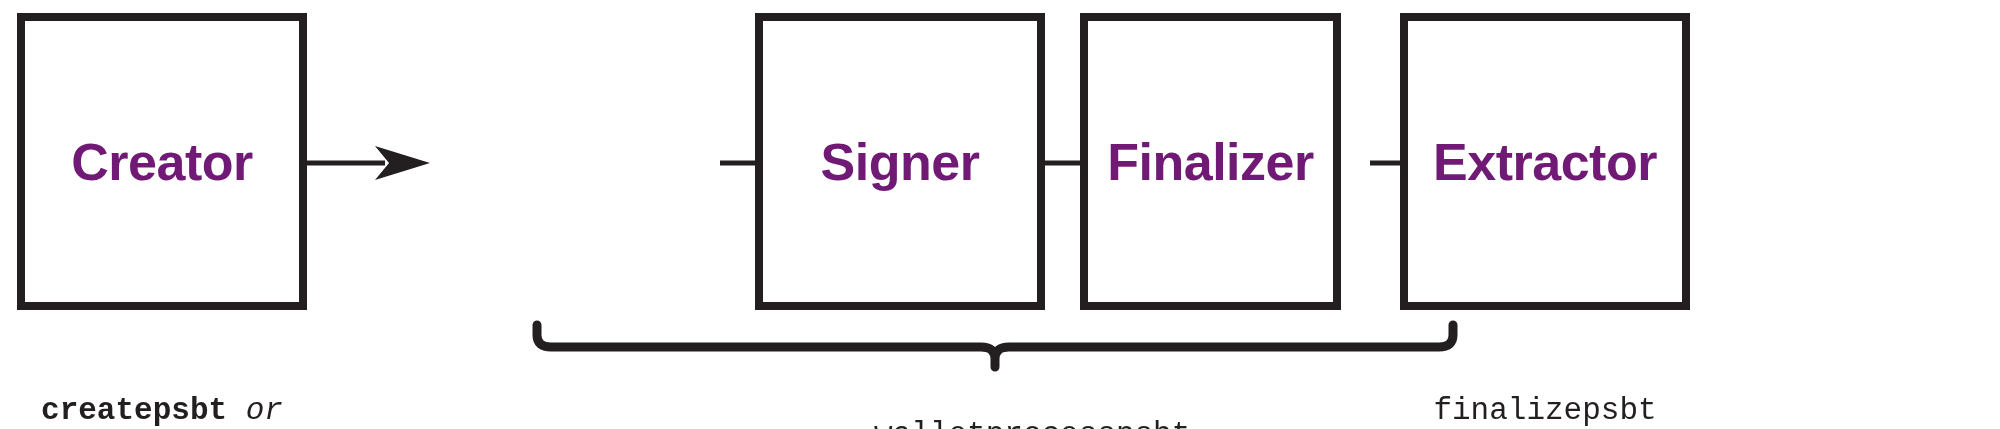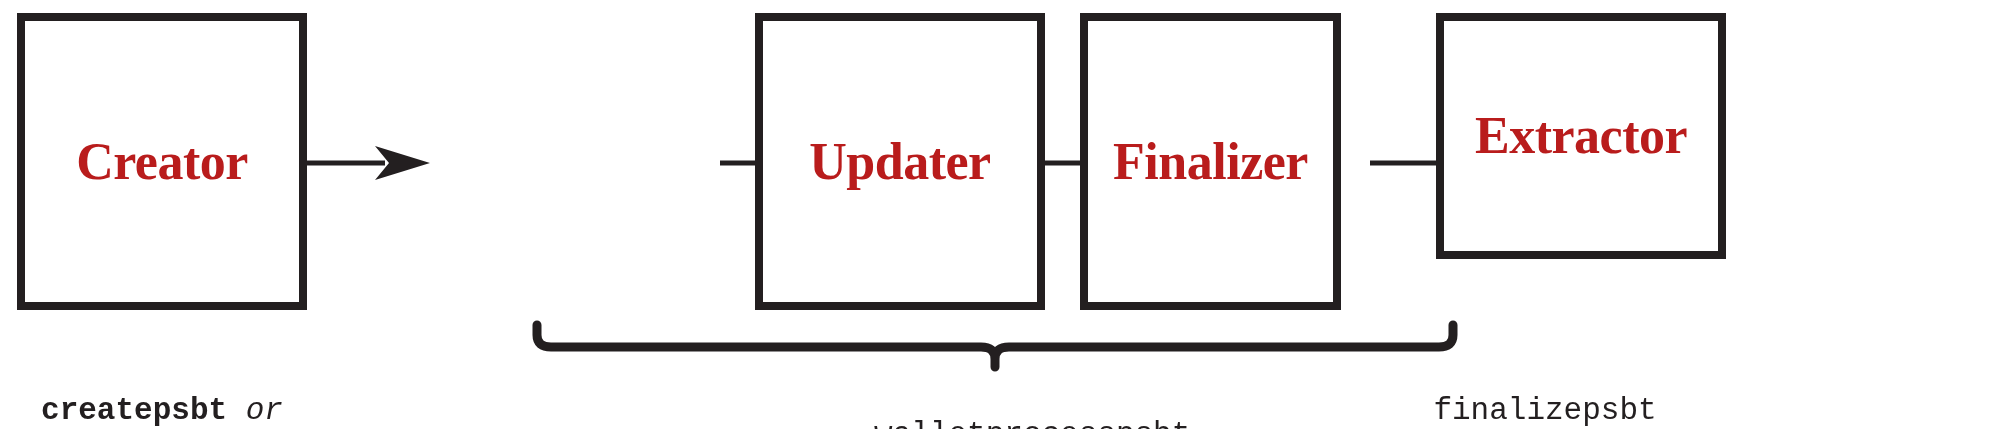--- a/index.html
+++ b/index.html
@@ -22,25 +22,25 @@
   .stage-box {
     position: absolute;
     box-sizing: border-box;
     border: 8px solid #231f20;
     background: #ffffff;
     display: flex;
     align-items: center;
     justify-content: center;
   }
   .stage-label {
-    font-family: Liberation Serif, serif;
+    font-family: Liberation Sans, sans-serif;
     font-weight: bold;
     font-size: 52px;
     line-height: 1;
-    color: #b91c1c;
+    color: #701a75;
     letter-spacing: -0.5px;
     white-space: nowrap;
   }
   
   .connector-arrow {
     position: absolute;
     overflow: visible;
   }
   
   .stage-caption {
@@ -99,38 +99,38 @@
     <path d="M 123 20 L 68 3 L 82 20 L 68 37 Z" fill="#231f20"></path>
   </svg>
 
 
   <svg class="connector-arrow" style="left:720px; top:143px;" width="135" height="40" viewBox="0 0 135 40">
     <line x1="0" y1="20" x2="88" y2="20" stroke="#231f20" stroke-width="5"></line>
     <path d="M 135 20 L 78 3 L 93 20 L 78 37 Z" fill="#231f20"></path>
   </svg>
 
   <div class="stage-box" style="left:755px; top:13px; width:290px; height:297px;">
-    <span class="stage-label">Updater</span>
+    <span class="stage-label">Signer</span>
   </div>
 
   <svg class="connector-arrow" style="left:1045px; top:143px;" width="135" height="40" viewBox="0 0 135 40">
     <line x1="0" y1="20" x2="88" y2="20" stroke="#231f20" stroke-width="5"></line>
     <path d="M 135 20 L 78 3 L 93 20 L 78 37 Z" fill="#231f20"></path>
   </svg>
 
   <div class="stage-box" style="left:1080px; top:13px; width:261px; height:297px;">
     <span class="stage-label">Finalizer</span>
   </div>
 
   <svg class="connector-arrow" style="left:1370px; top:143px;" width="130" height="40" viewBox="0 0 130 40">
     <line x1="0" y1="20" x2="84" y2="20" stroke="#231f20" stroke-width="5"></line>
     <path d="M 130 20 L 74 3 L 88 20 L 74 37 Z" fill="#231f20"></path>
   </svg>
 
-  <div class="stage-box" style="left:1400px; top:13px; width:290px; height:246px;margin-left:36px;">
+  <div class="stage-box" style="left:1400px; top:13px; width:290px; height:297px;">
     <span class="stage-label">Extractor</span>
   </div>
 
   <div class="stage-caption caption-regular" style="left:1370px; top:316px; width:350px;">
     <div><span>finalizepsbt</span></div>
   </div>
 
   <svg class="group-brace" style="left:530px; top:320px;" width="932" height="58" viewBox="0 0 932 58">
     <path d="
         M 7 5

